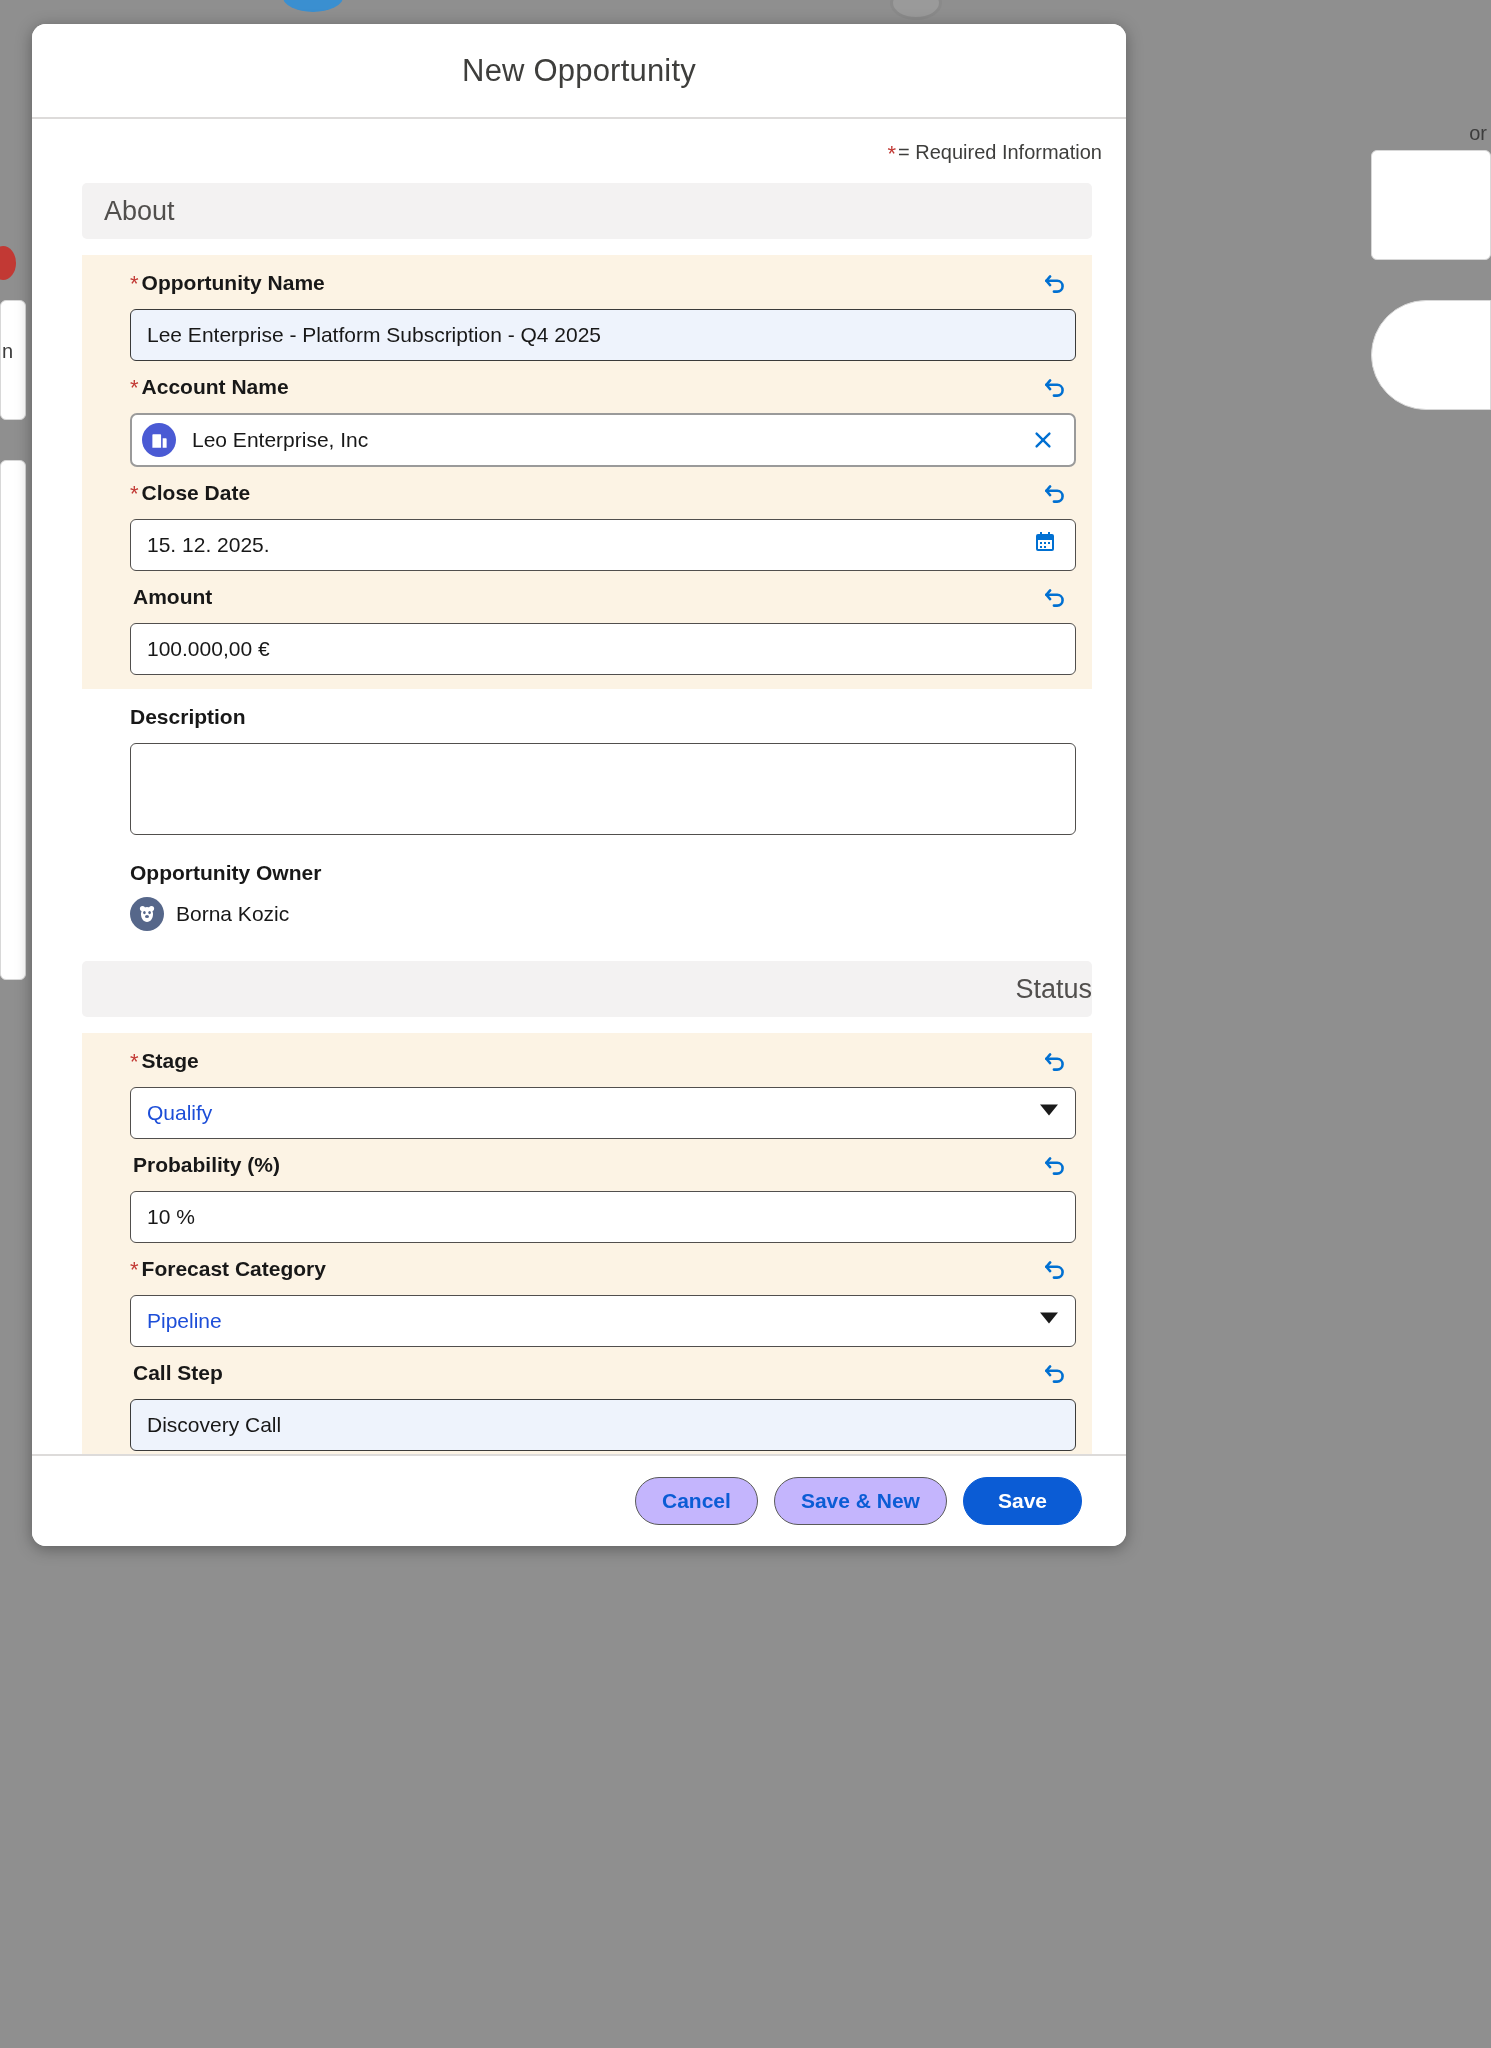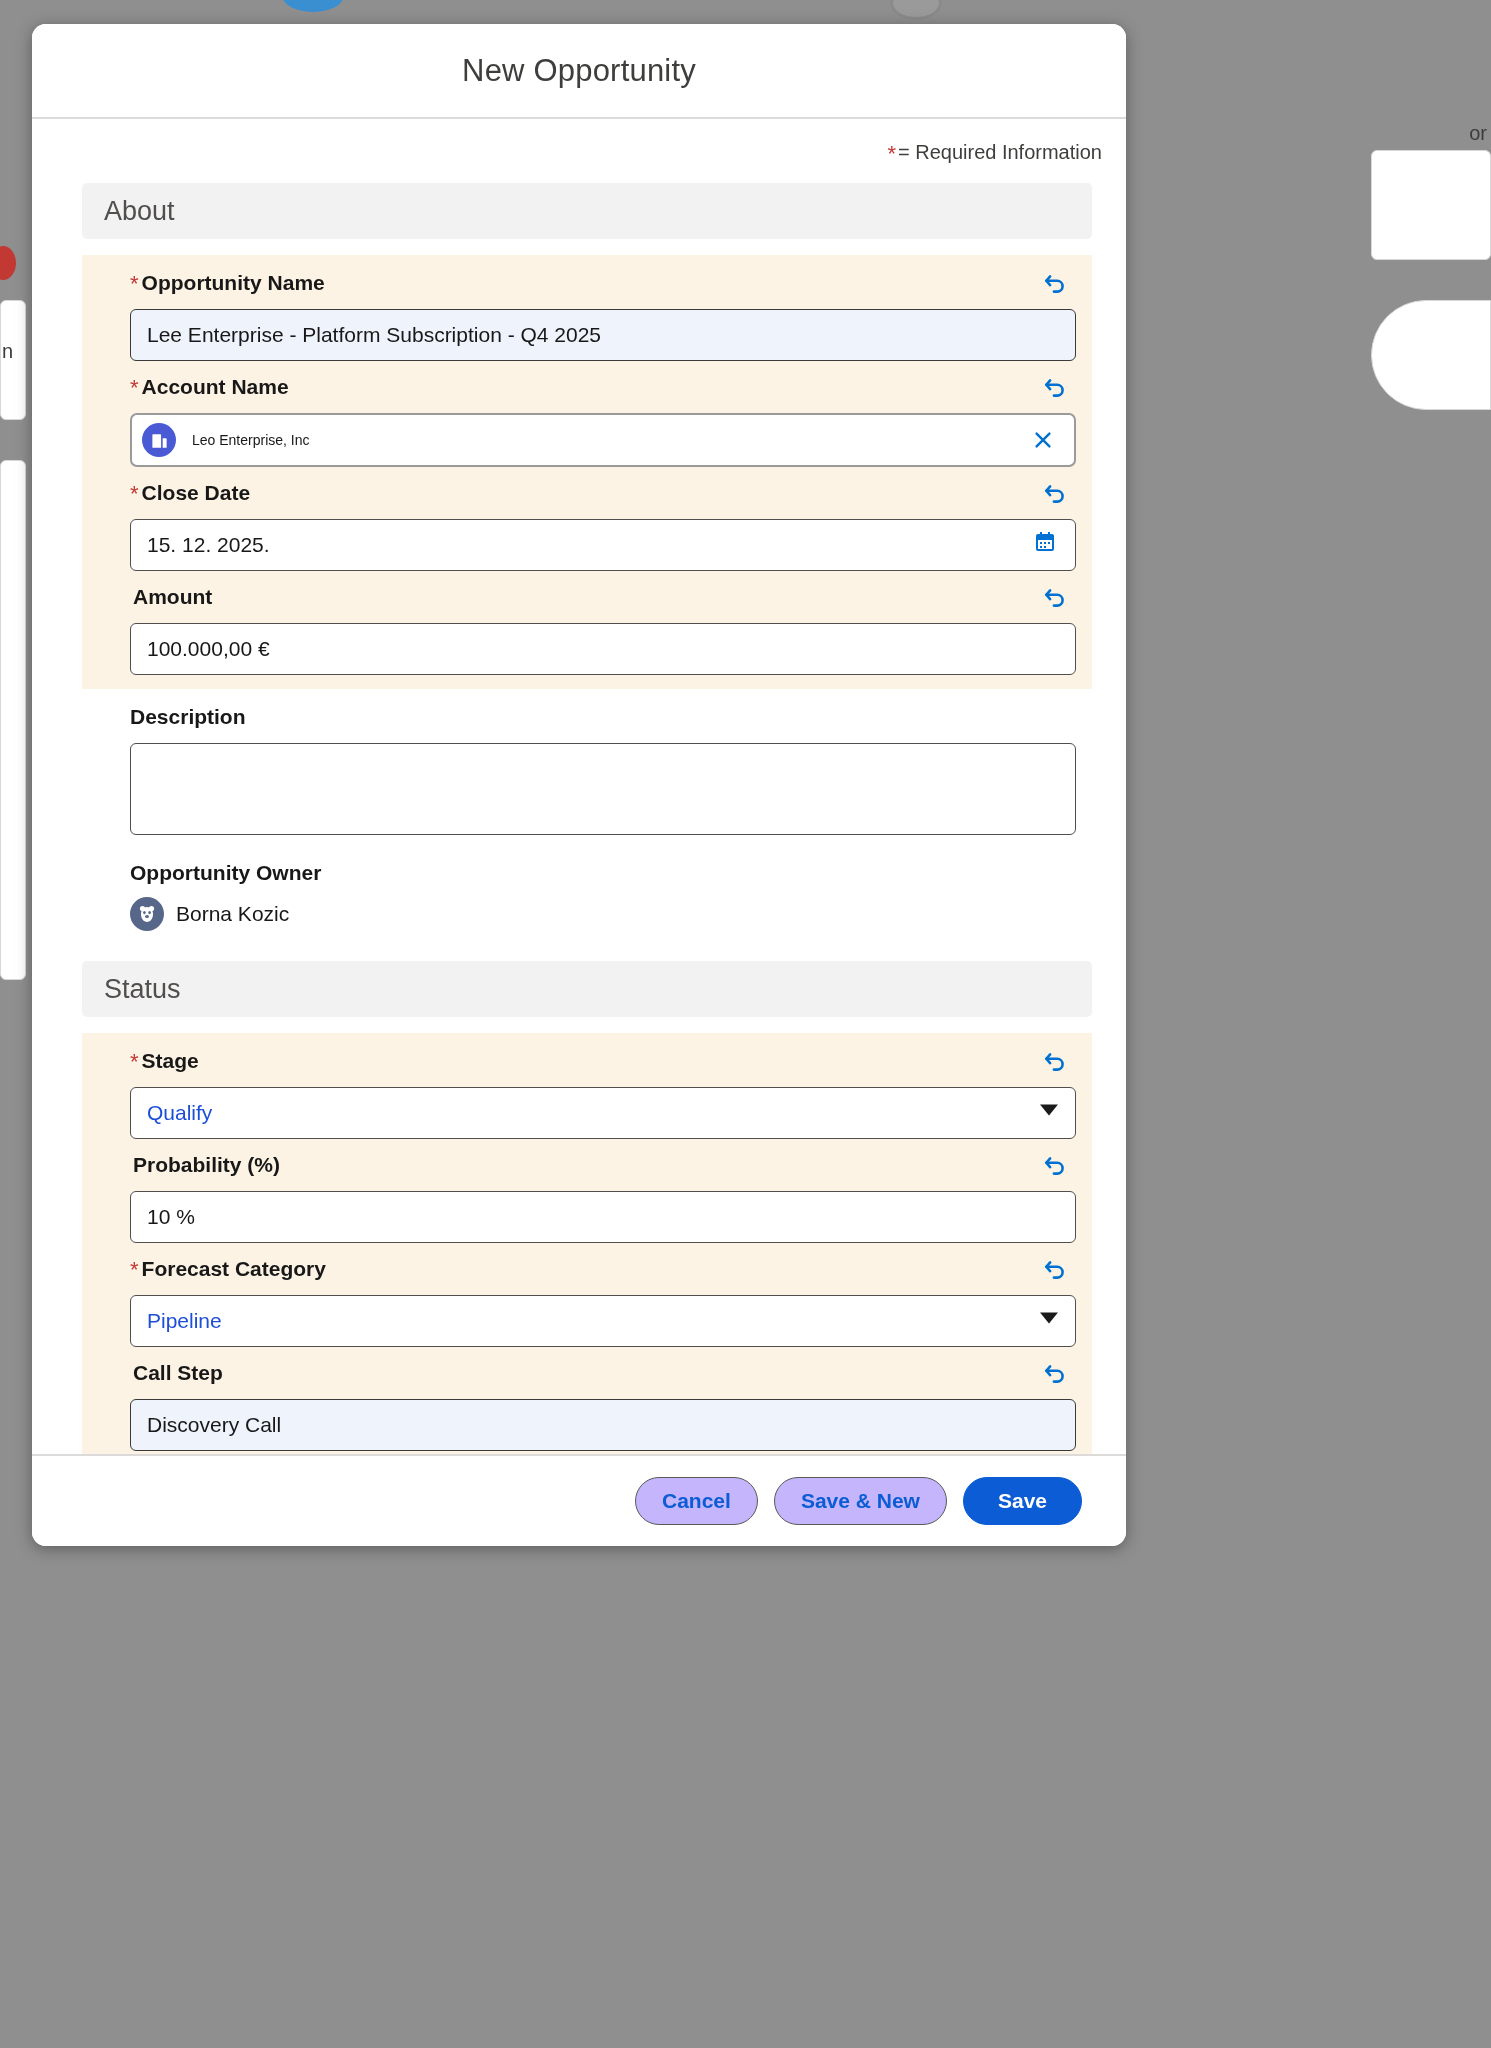--- a/index.html
+++ b/index.html
@@ -190,21 +190,21 @@
   .lookup-avatar {
     width: 34px; height: 34px;
     border-radius: 50%;
     background: #4a5ad4;
     display: flex; align-items: center; justify-content: center;
     flex: 0 0 34px;
     margin-right: 16px;
   }
   .lookup-text {
     flex: 1 1 auto;
-    font-size: 14px;
+    font-size: 21px;
     color: #181818;
   }
   .lookup-clear {
     width: 30px; height: 30px;
     display:flex; align-items:center; justify-content:center;
     color: #0070d2;
     font-size: 26px;
     cursor: pointer;
     margin-right: 6px;
   }
@@ -449,21 +449,21 @@
               <path d="M12 5c-3.6 0-6 3.1-6 7.3 0 4.3 2.6 7.7 6 7.7s6-3.4 6-7.7C18 8.1 15.6 5 12 5z"></path>
               <ellipse cx="9.4" cy="10.6" rx="1.3" ry="1.6" fill="#56678a"></ellipse>
               <ellipse cx="14.6" cy="10.6" rx="1.3" ry="1.6" fill="#56678a"></ellipse>
               <ellipse cx="12" cy="14.4" rx="2" ry="1.5" fill="#56678a"></ellipse>
             </svg>
         </div>
         <div class="owner-name">Borna Kozic</div>
       </div>
     </div>
 
-    <div class="section-header" style="margin-top:30px;">
+    <div class="section-header" style="margin-top:30px;justify-content:flex-end;">
       <span>Status</span>
     </div>
 
     <div class="field-group-highlight">
 
       <div class="field">
         <div class="field-row">
           <div class="field-label">
             <span class="star">*</span><span>Stage</span>
           </div>

